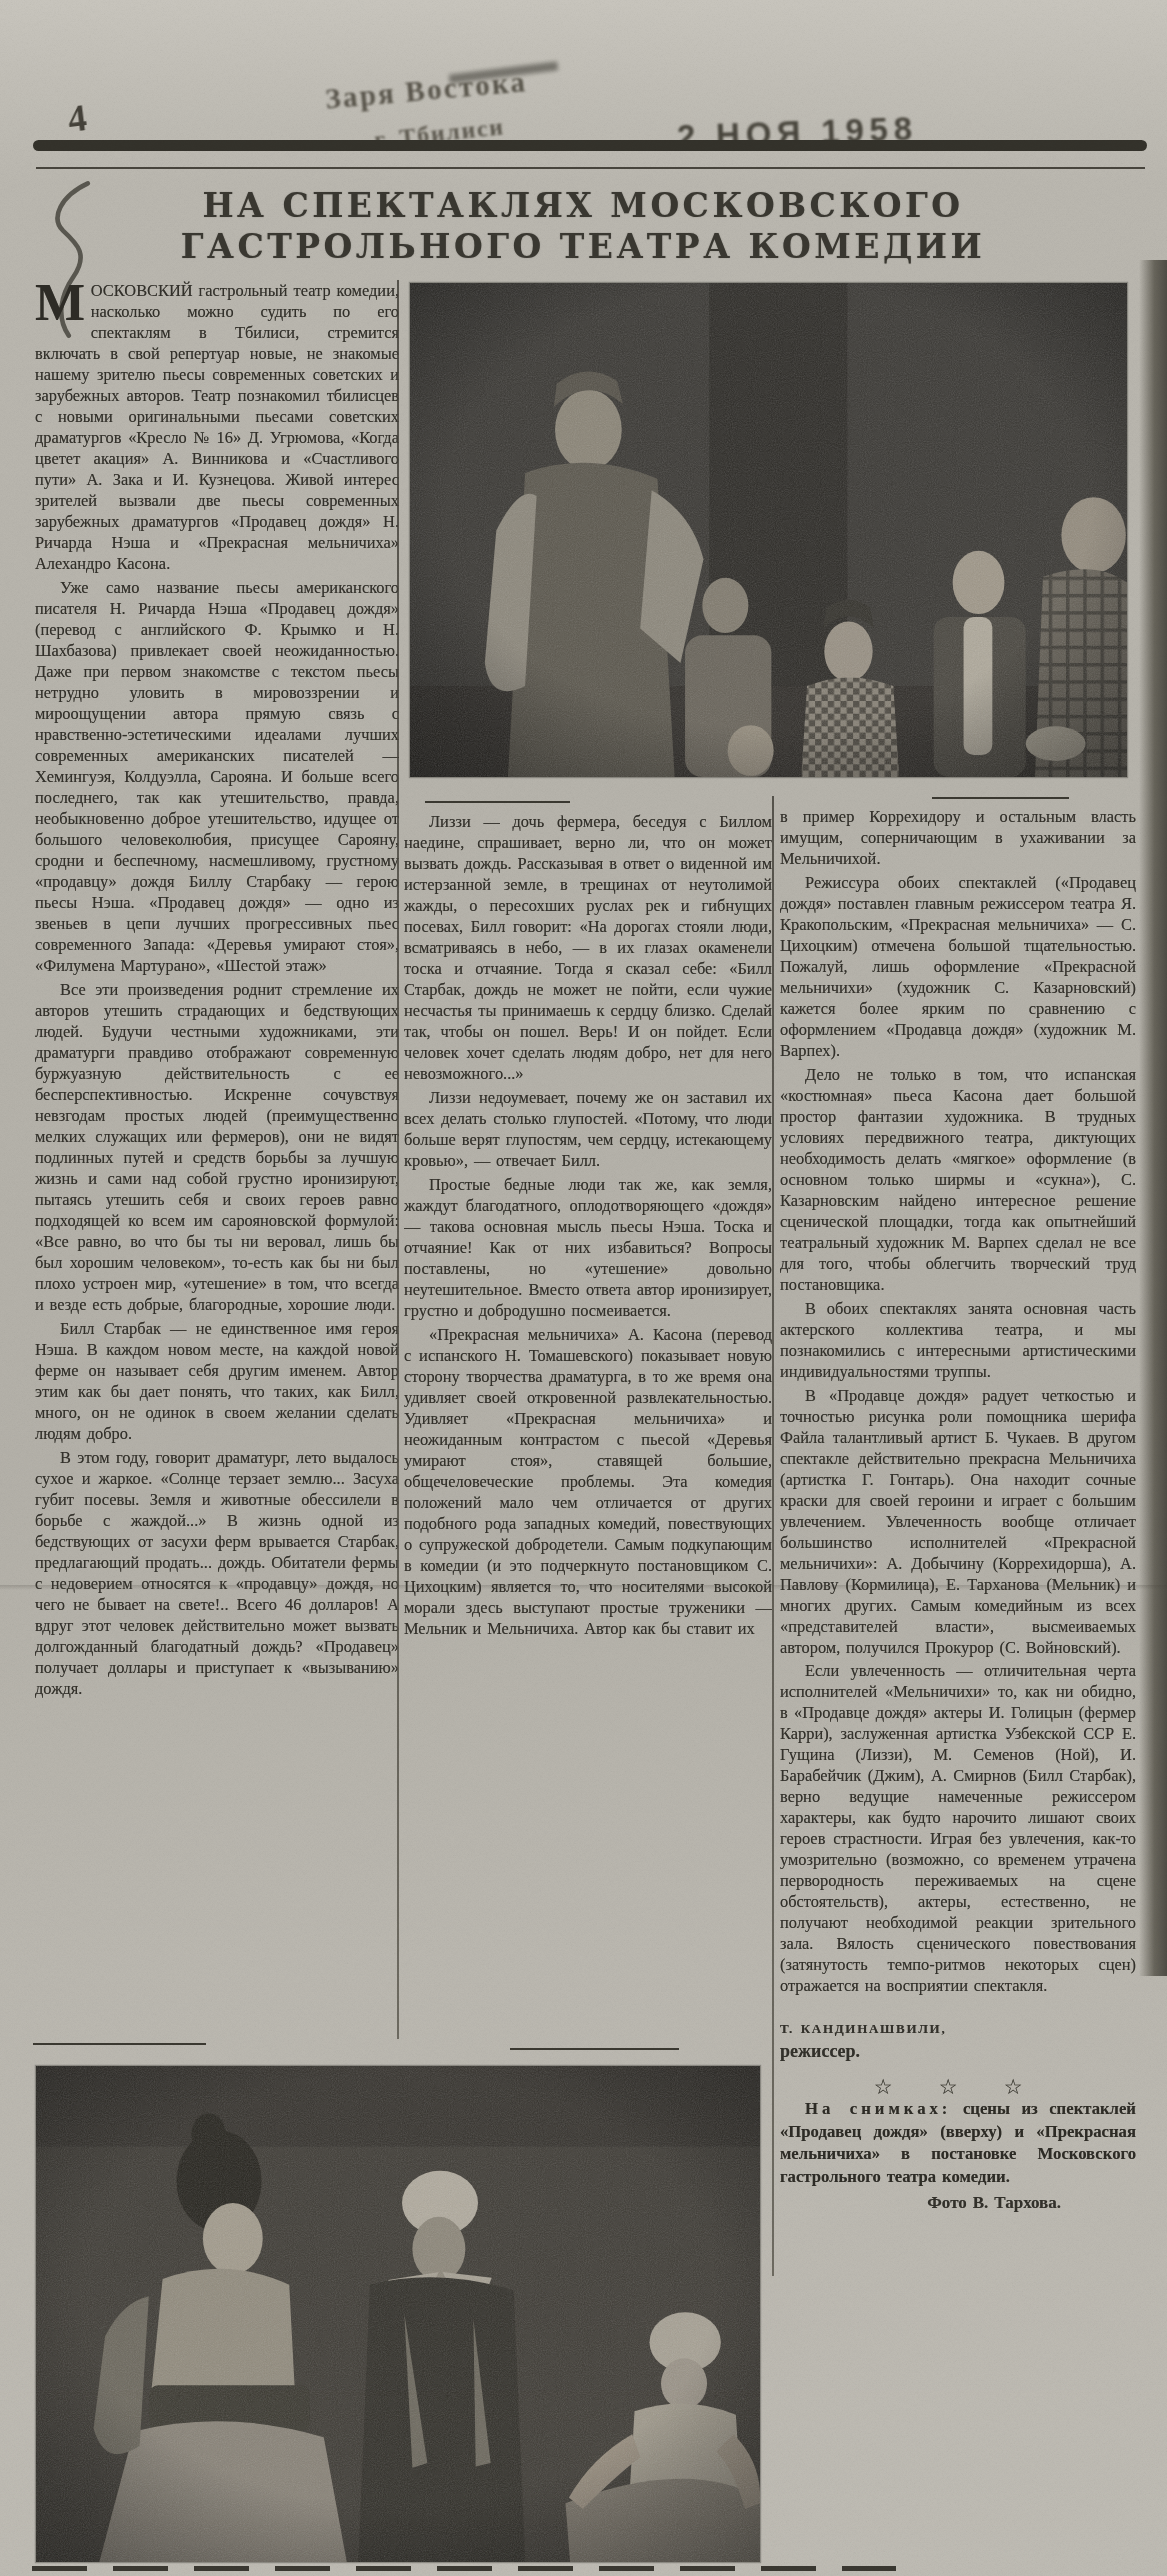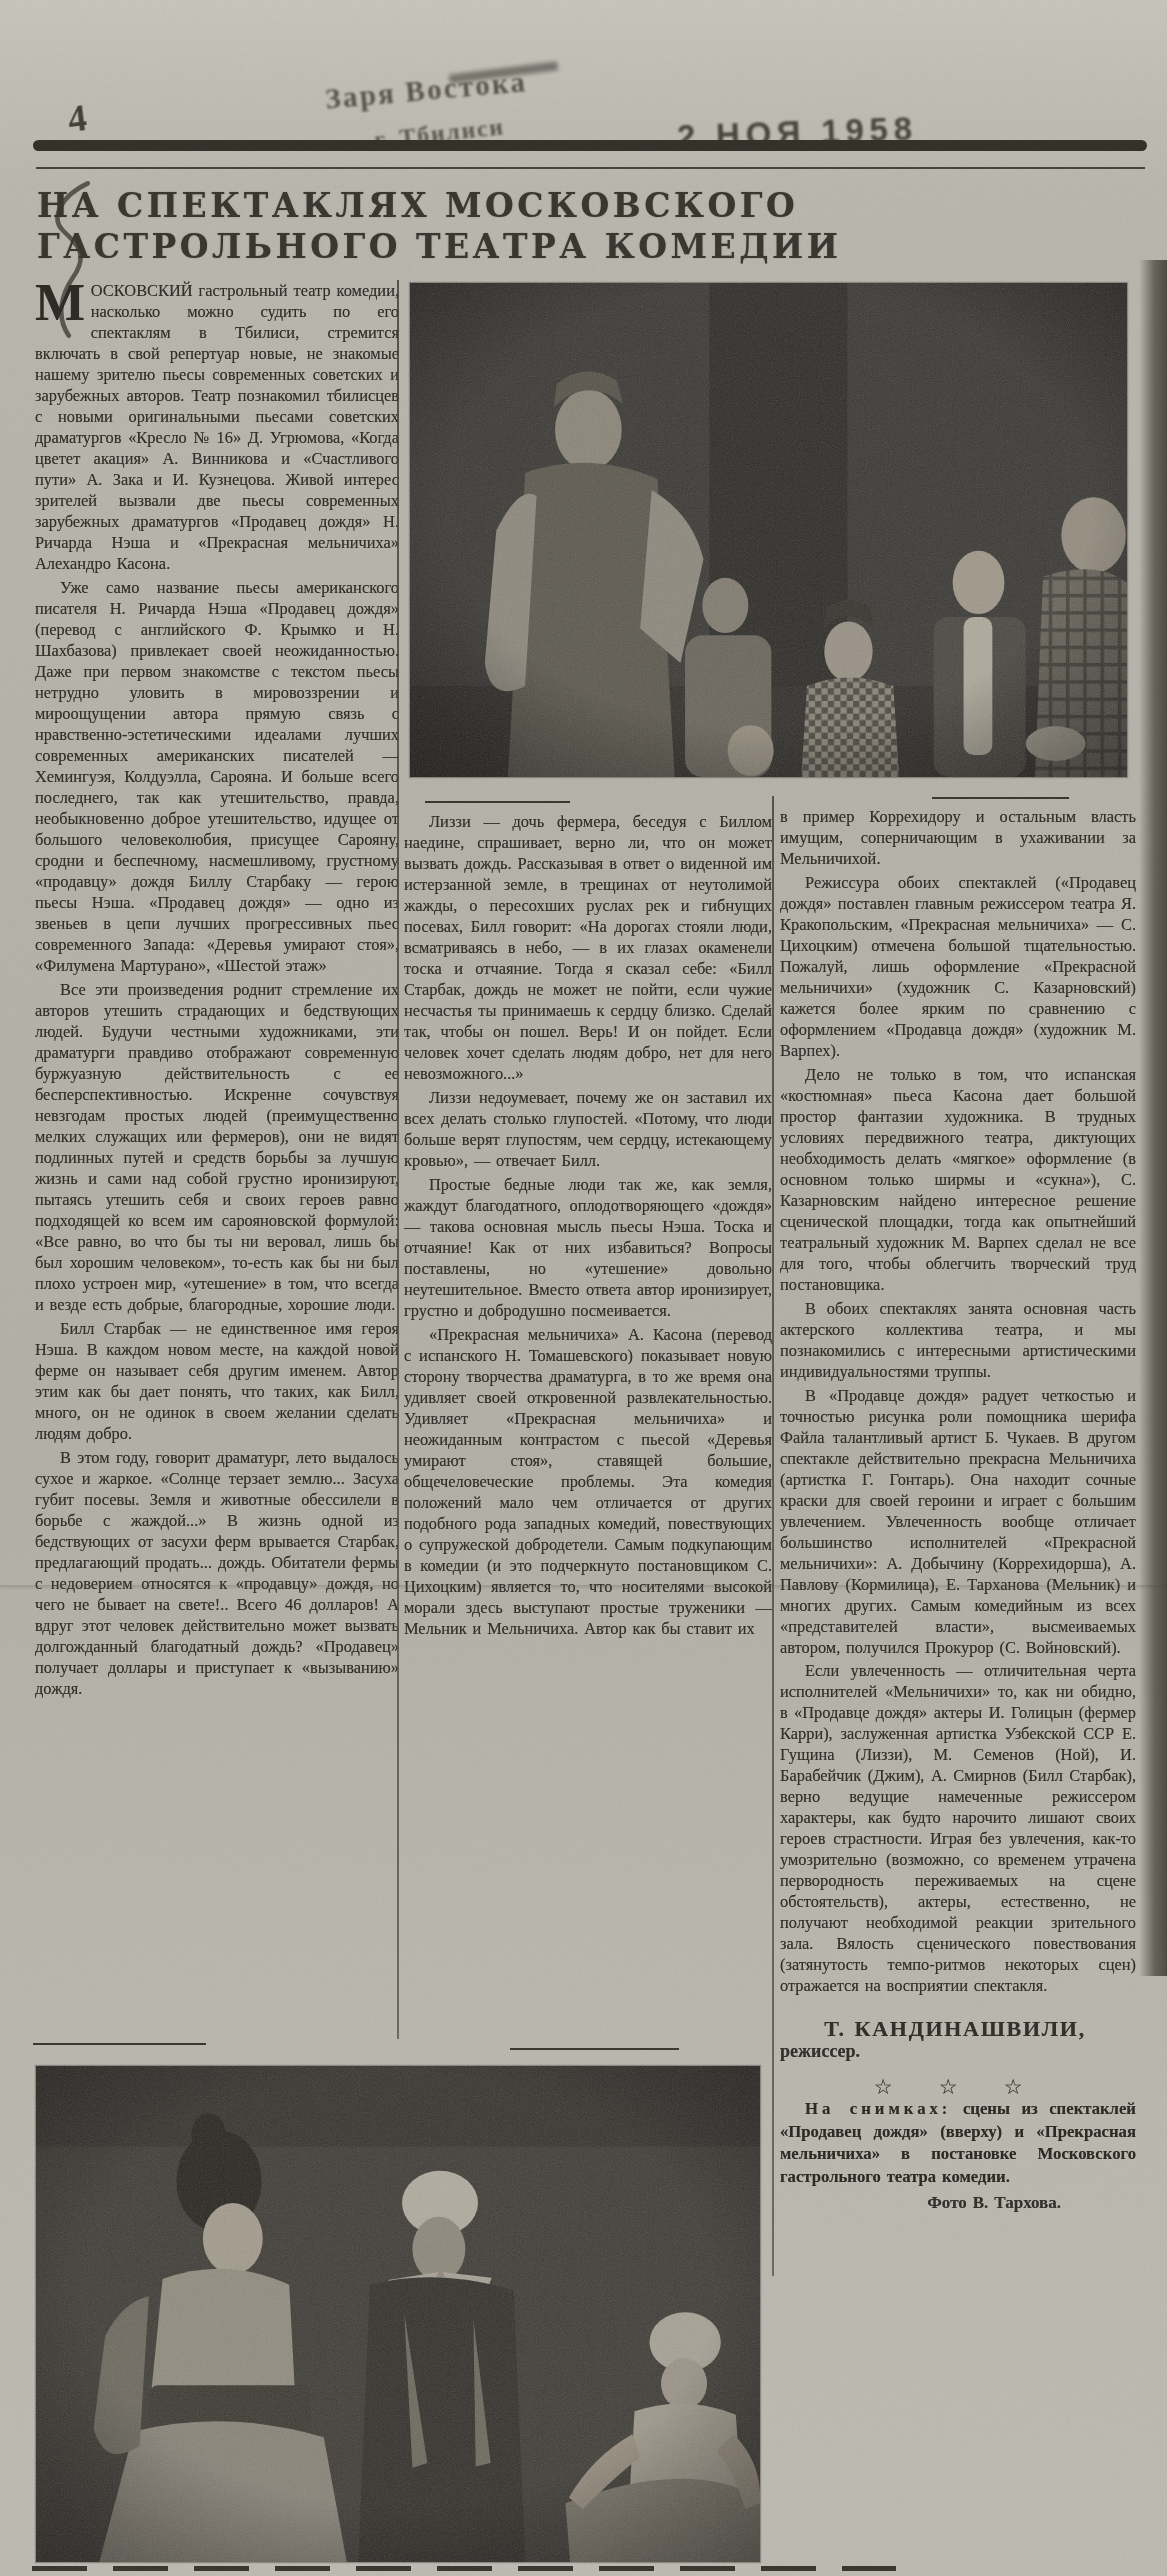--- a/index.html
+++ b/index.html
@@ -14,21 +14,21 @@
   .stamp2{position:absolute;left:374px;top:120px;font-size:24px;font-weight:700;letter-spacing:1.7px;
     color:#5d594f;transform:rotate(-6deg);filter:blur(0.9px);}
   .stampsmudge{position:absolute;left:449px;top:68px;width:109px;height:9.2px;background:#3a3831;
     transform:rotate(-7deg);filter:blur(2.3px);opacity:.55;}
   .datestamp{position:absolute;left:677px;top:114px;font-size:33px;font-weight:700;letter-spacing:5.8px;
     font-family:"Liberation Sans",sans-serif;color:#4a473e;transform:rotate(-2deg);filter:blur(0.9px);}
   .rule-thick{position:absolute;left:33px;top:140px;width:1114px;height:11px;background:#34322b;
     filter:blur(0.6px);border-radius:5.8px;}
   .rule-thin{position:absolute;left:36px;top:167px;width:1109px;height:2.3px;background:#48453d;filter:blur(0.6px);}
   
-  .title{position:absolute;left:37px;top:185px;width:1092px;
+  .title{position:absolute;left:37px;top:185px;width:1092px;text-align:center;
     font-family:"DejaVu Serif","Liberation Serif",serif;font-weight:700;
     font-size:33px;line-height:41px;letter-spacing:3.5px;color:#3a3831;
     text-shadow:0 0 1.2px rgba(40,38,32,.4);}
   .penmark{position:absolute;left:33px;top:173px;pointer-events:none;}
   
   .col{position:absolute;text-align:justify;font-size:16.4px;line-height:21px;
     color:#33312b;text-shadow:0 0 0.6px rgba(42,40,34,.5);word-spacing:1.7px;}
   .col p{margin:0 0 2.9px 0;text-indent:25px;}
   .col p.flush{text-indent:0;}
   .col1{left:35px;top:280px;width:364px;height:1759px;overflow:hidden;}
@@ -42,22 +42,22 @@
   .srule{position:absolute;height:2.3px;background:#3b3931;filter:blur(0.3px);}
   .srule.c2top{left:425px;top:801px;width:145px;}
   .srule.c3top{left:932px;top:797px;width:137px;}
   .srule.c1end{left:33px;top:2043px;width:173px;}
   .srule.c2end{left:510px;top:2048px;width:169px;height:1.7px;}
   
   .photo{position:absolute;box-shadow:0 0 0 1.2px rgba(50,48,42,.35);}
   .photo1{left:410px;top:283px;width:717px;height:494px;}
   .photo2{left:36px;top:2066px;width:724px;height:496px;}
   
-  .byline{margin-top:19.6px;text-align:center;font-weight:700;letter-spacing:1.7px;
-    font-size:22px;line-height:25px;padding-right:5.8px;}
+  .byline{margin-top:19.6px;text-align:left;font-weight:700;letter-spacing:1.7px;
+    font-size:13px;line-height:25px;padding-right:5.8px;}
   .byline-role{text-align:left;font-weight:700;font-size:18px;padding-right:35px;}
   .stars{margin-top:15px;text-align:center;font-size:21px;letter-spacing:19.6px;color:#3b3931;}
   .caption{margin-top:16px;font-weight:700;font-size:16.7px;line-height:22.5px;text-align:justify;
     text-indent:25px;color:#2e2c26;}
   .caption .lbl{letter-spacing:4px;}
   .credit{margin-top:3.5px;text-align:right;font-weight:700;font-size:17px;padding-right:75px;}
   
   .scanband{position:absolute;right:0;top:260px;width:28px;height:1716px;
     background:linear-gradient(90deg,rgba(64,61,53,0),#5a574d 55%,#3c3a33);opacity:.85;}
   .crease{position:absolute;left:0;top:1585px;width:100%;height:4.6px;

